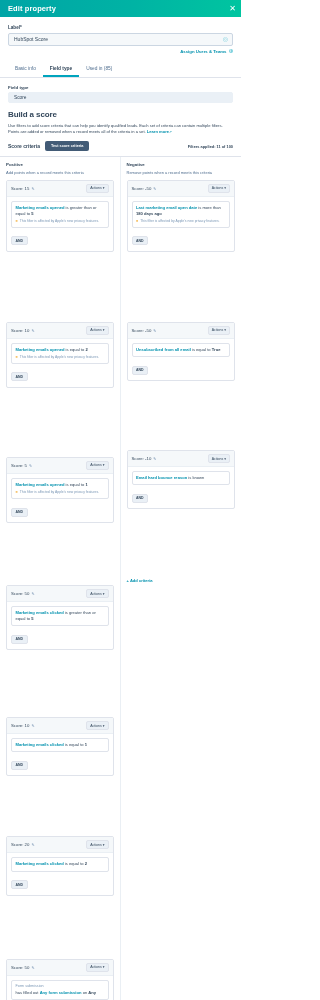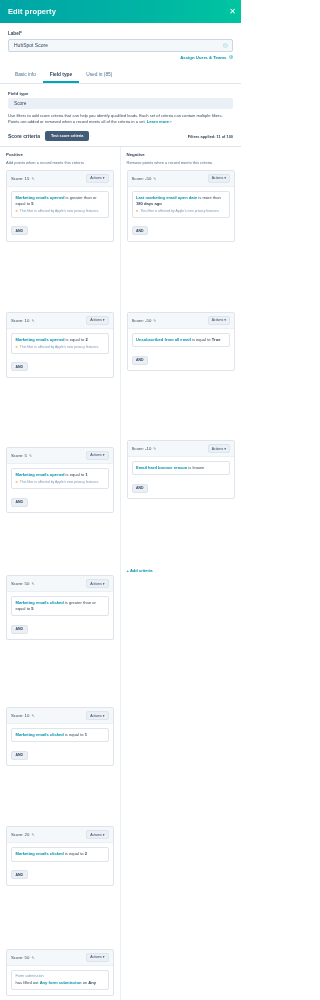--- a/index.html
+++ b/index.html
@@ -7,21 +7,21 @@
     width: 241px;
     height: 1000px;
     background: #ffffff;
     font-family: "Liberation Sans", sans-serif;
     overflow: hidden;
   }
   body { position: relative; }
 
   
   .modal-header {
-    height: 23px;
+    height: 17px;
     background: linear-gradient(90deg, #00a4a6 0%, #00b3a4 55%, #00c5a0 100%);
     display: flex;
     align-items: center;
     justify-content: space-between;
     padding: 0 5px 0 8px;
   }
   .modal-title {
     color: #fff;
     font-size: 7.5px;
     font-weight: bold;
@@ -323,20 +323,21 @@
   <div class="tab active">Field type</div>
   <div class="tab">Used in (85)</div>
 </div>
 
 <div class="body-pad">
   <div class="section-sub-label">Field type</div>
   <div class="readonly-input">
     <span>Score</span>
   </div>
 
+  <div class="build-title">Build a score</div>
   <div class="build-desc">
     <span>Use filters to add score criteria that can help you identify qualified leads. Each set of criteria can contain multiple filters.</span>
     <span>Points are added or removed when a record meets all of the criteria in a set.</span>
     <a class="inline-link">Learn more</a><span class="ext-icon">↗</span>
   </div>
 
   <div class="criteria-bar">
     <span class="criteria-bar-label">Score criteria</span>
     <button class="test-btn">Test score criteria</button>
     <span class="filters-applied">Filters applied: 11 of 100</span>

